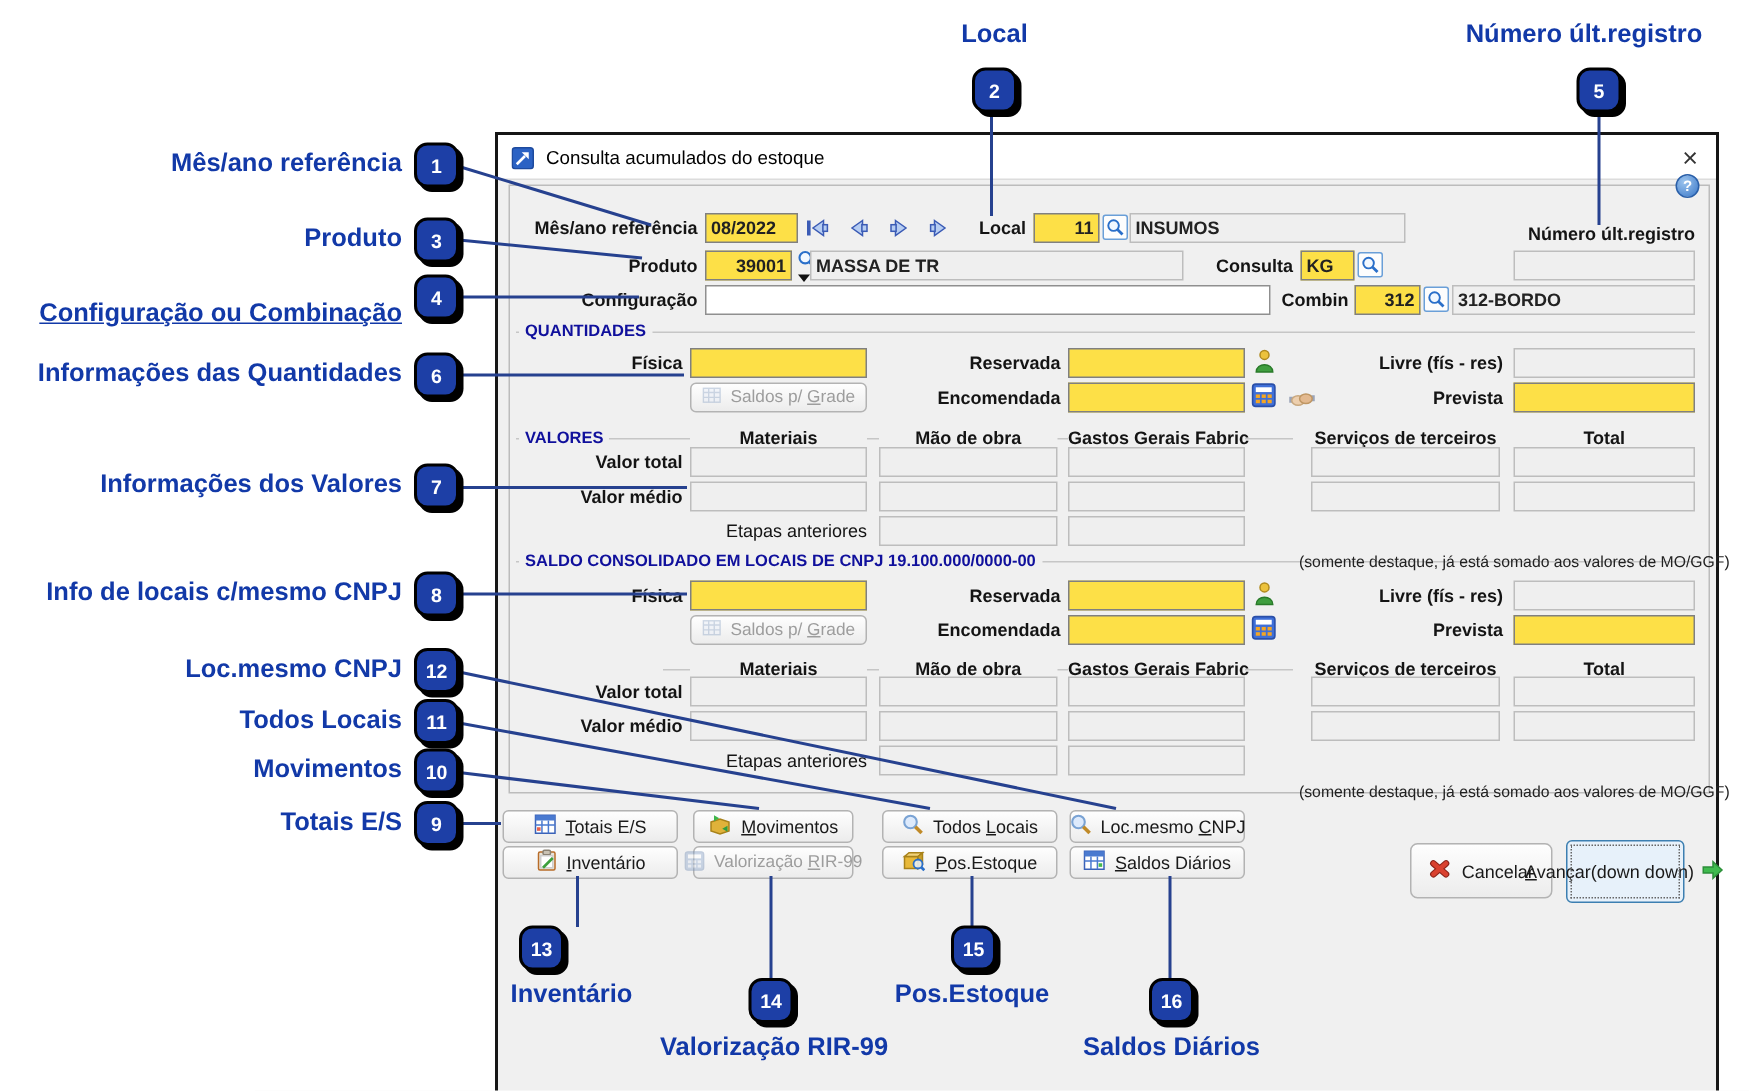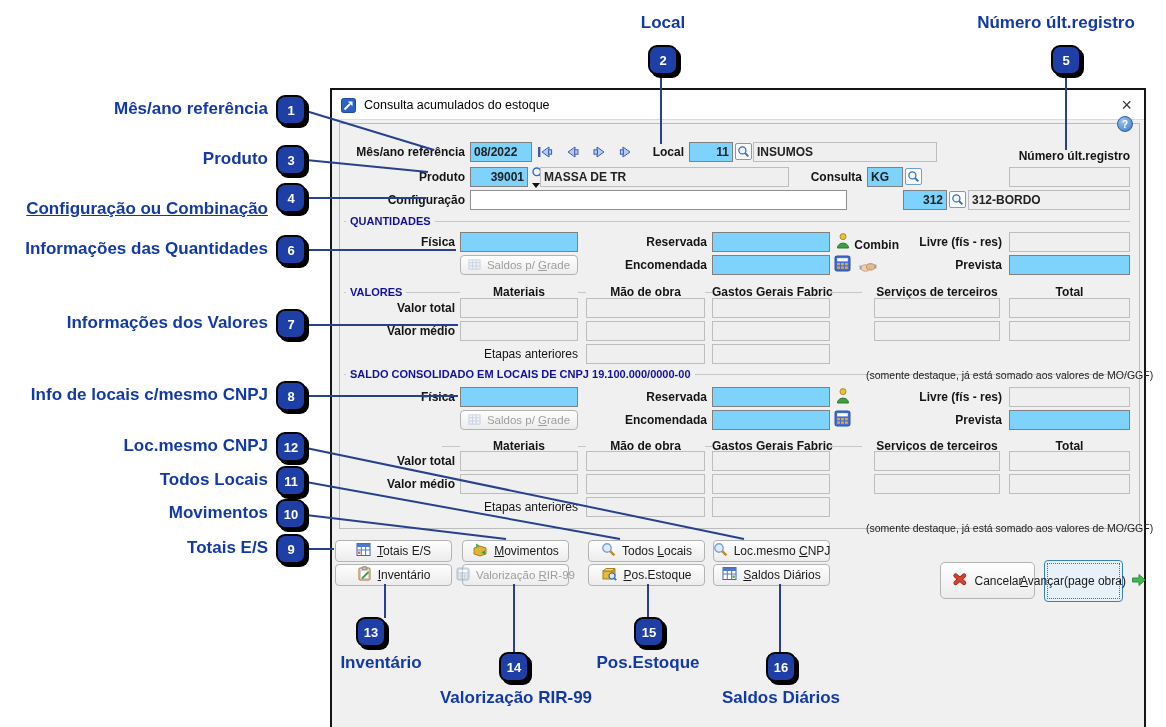--- a/index.html
+++ b/index.html
@@ -24,21 +24,21 @@
   .close-x{position:absolute;right:12px;top:3px;font-size:18px;color:#333;cursor:pointer;line-height:24px;}
   .panel{position:absolute;left:7px;top:33px;width:801px;height:406px;border:1px solid #bcbcbc;background:#f0f0f0;}
   .help-btn{position:absolute;left:785px;top:26px;width:16px;height:16px;border-radius:50%;
             background:radial-gradient(circle at 35% 30%,#9cc4ee,#3a78c8);border:1px solid #2a5fa8;color:#fff;
             font-size:10px;font-weight:bold;display:flex;align-items:center;justify-content:center;z-index:6;cursor:pointer;}
 
   .lbl{position:absolute;font-size:12px;font-weight:bold;color:#141414;text-align:right;height:20px;line-height:20px;white-space:nowrap;z-index:2;}
   .lbl-n{font-weight:normal;}
   .fld{position:absolute;height:20px;border:1px solid #9a9a9a;font-size:12px;font-weight:bold;color:#222;
        line-height:18px;padding:0 3px;white-space:nowrap;overflow:hidden;z-index:2;}
-  .fld.cyan{background:#7dd3fc;border-color:#808080;}
+  .fld.cyan{background:#fde047;border-color:#808080;}
   .fld.grey{background:#efefef;border-color:#bdbdbd;}
   .fld.white{background:#ffffff;border-color:#8f8f8f;}
   .fld.num{text-align:right;}
   .lookup-btn{position:absolute;width:17px;height:17px;border:1px solid #6a9fd8;border-radius:2px;background:#fdfdfd;
               display:flex;align-items:center;justify-content:center;z-index:2;cursor:pointer;}
   .navbtn{position:absolute;width:22px;height:19px;display:flex;align-items:center;justify-content:center;z-index:2;cursor:pointer;}
   .plain-icon{position:absolute;z-index:2;}
   .tri{position:absolute;width:0;height:0;border-left:4px solid transparent;border-right:4px solid transparent;
        border-top:5px solid #111;z-index:2;}
   .group-line{position:absolute;height:1px;background:#c6c6c6;z-index:1;}
@@ -103,21 +103,21 @@
   <div class="badge" style="left:276px;top:381px;">8</div>
   <div class="ann-label ann-left" style="top:436px;">Loc.mesmo CNPJ</div>
   <div class="badge" style="left:276px;top:432px;text-align:right;">12</div>
   <div class="ann-label ann-left" style="top:470px;">Todos Locais</div>
   <div class="badge" style="left:276px;top:466px;">11</div>
   <div class="ann-label ann-left" style="top:503px;">Movimentos</div>
   <div class="badge" style="left:276px;top:499px;">10</div>
   <div class="ann-label ann-left" style="top:538px;">Totais E/S</div>
   <div class="badge" style="left:276px;top:534px;">9</div>
 
-  <div class="badge" style="left:356px;top:617px;">13</div>
+  <div class="badge" style="left:346px;top:617px;">13</div>
   <div class="ann-label ann-center" style="left:301px;top:653px;width:160px;">Inventário</div>
   <div class="badge" style="left:499px;top:652px;">14</div>
   <div class="ann-label ann-center" style="left:416px;top:688px;width:200px;">Valorização RIR-99</div>
   <div class="badge" style="left:634px;top:617px;">15</div>
   <div class="ann-label ann-center" style="left:568px;top:653px;width:160px;">Pos.Estoque</div>
   <div class="badge" style="left:766px;top:652px;">16</div>
   <div class="ann-label ann-center" style="left:701px;top:688px;width:160px;">Saldos Diários</div>
 
   <div class="dialog">
 
@@ -197,21 +197,21 @@
     <span class="lookup-btn" style="left:573px;top:78px;">
       <svg width="13" height="13" viewBox="0 0 14 14">
           <circle cx="5.8" cy="5.8" r="3.8" fill="#f2f8ff" stroke="#2a6fc9" stroke-width="1.4"></circle>
           <line x1="8.6" y1="8.6" x2="12.2" y2="12.2" stroke="#2a6fc9" stroke-width="2"></line>
         </svg>
     </span>
     <div class="fld grey" style="left:677px;top:77px;width:121px;"></div>
 
     <div class="lbl" style="left:0;width:133px;top:100px;">Configuração</div>
     <div class="fld white" style="left:138px;top:100px;width:377px;"></div>
-    <div class="lbl" style="left:517px;width:50px;top:100px;margin-top:45px;">Combin</div>
+    <div class="lbl" style="left:517px;width:50px;top:100px;">Combin</div>
     <div class="fld cyan num" style="left:571px;top:100px;width:44px;">312</div>
     <span class="lookup-btn" style="left:617px;top:101px;">
       <svg width="13" height="13" viewBox="0 0 14 14">
           <circle cx="5.8" cy="5.8" r="3.8" fill="#f2f8ff" stroke="#2a6fc9" stroke-width="1.4"></circle>
           <line x1="8.6" y1="8.6" x2="12.2" y2="12.2" stroke="#2a6fc9" stroke-width="2"></line>
         </svg>
     </span>
     <div class="fld grey" style="left:636px;top:100px;width:162px;">312-BORDO</div>
 
     <div class="group-line" style="left:12px;top:131px;width:786px;"></div>
@@ -432,21 +432,21 @@
       <span><svg width="16" height="14" viewBox="0 0 16 14">
             <path d="M3.6 3.6 L12 10.8 M12 3.6 L3.6 10.8" stroke="#8a241a" stroke-width="4.4" stroke-linecap="round"></path>
             <path d="M3.6 3.6 L12 10.8 M12 3.6 L3.6 10.8" stroke="#d9412f" stroke-width="3" stroke-linecap="round"></path>
           </svg></span>
       <span class="blabel">Cancelar</span>
     </div>
     <div class="btn avancar" style="left:712px;top:470px;width:79px;height:42px;border-radius:4px;gap:4px;">
       <span class="inner-focus"></span>
       <span class="av-text">
         <span><u>A</u>vançar</span>
-        <span>(page obra)</span>
+        <span>(down down)</span>
       </span>
       <span><svg width="17" height="16" viewBox="0 0 17 16">
             <path d="M2.5 6 H9 V2.5 L15 8 L9 13.5 V10 H2.5 Z" fill="#3fba4e" stroke="#2d8f3a"></path>
           </svg></span>
     </div>
 
   </div>
 </div>
 
 </body></html>

